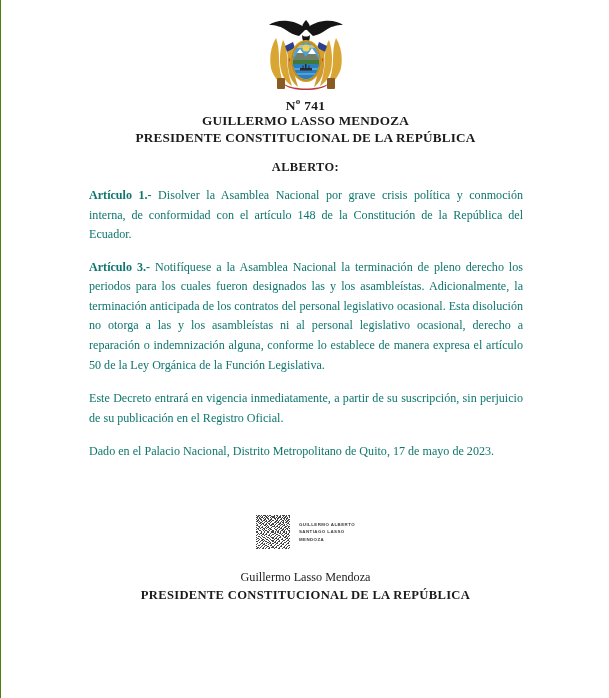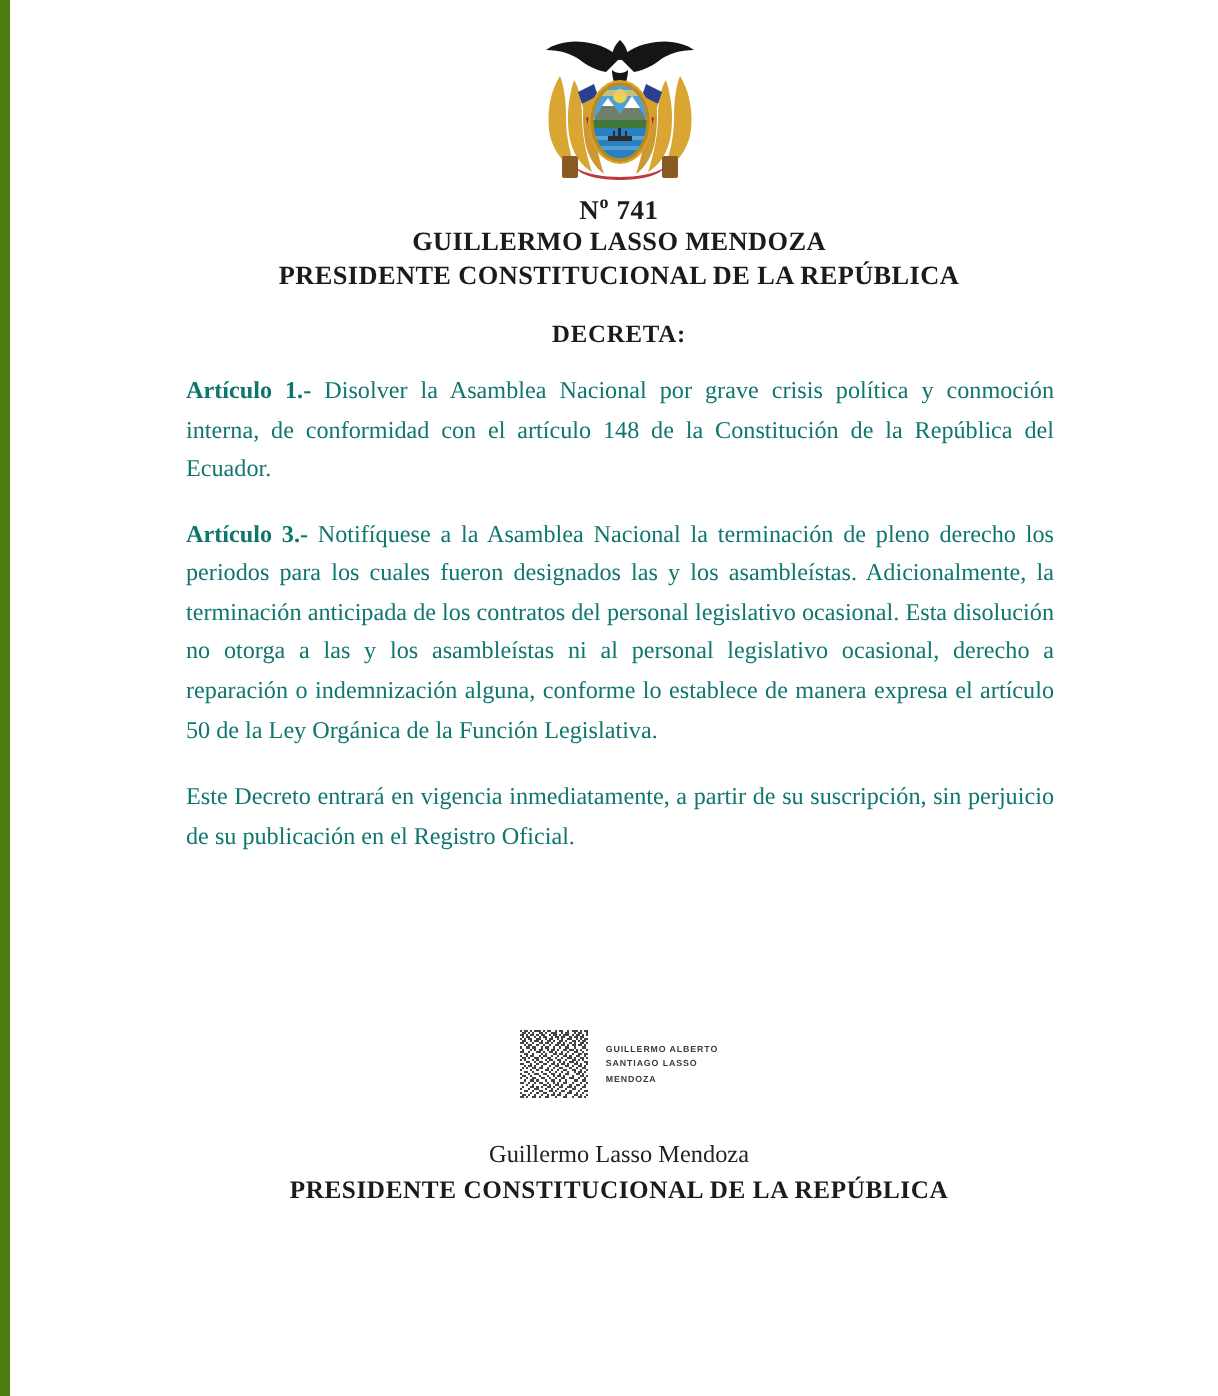--- a/index.html
+++ b/index.html
@@ -14,21 +14,21 @@
     overflow: hidden;
     font-family: "Liberation Serif", "DejaVu Serif", serif;
     color: #1b1b1b;
   }
 
   .page {
     position: relative;
     width: 609px;
     height: 698px;
     background: #fdfdfd;
-    border-left: 5px solid #4d7c0f;
+    border-left: 1px solid #4d7c0f;
     border-right: 1px solid #e3e3e3;
     box-sizing: border-box;
   }
 
   .sheet {
     position: absolute;
     left: 0; top: 0;
     width: 609px;
     height: 698px;
     background: #ffffff;
@@ -241,35 +241,36 @@
     </div>
 
     <div class="doc-number">
       <span>N</span><sup>o</sup>
       <span>741</span>
     </div>
 
     <div class="head-line head-name">GUILLERMO LASSO MENDOZA</div>
     <div class="head-line head-title">PRESIDENTE CONSTITUCIONAL DE LA REPÚBLICA</div>
 
-    <div class="decreta">DECRETA:</div>
+    <div class="decreta">ALBERTO:</div>
 
     <div class="body">
 
       <p class="para">
         <span class="art-label">Artículo 1.-</span><span> Disolver la Asamblea Nacional por grave crisis política y conmoción interna, de conformidad con el artículo 148 de la Constitución de la República del Ecuador.</span>
       </p>
 
 
       <p class="para last-spaced">
         <span class="art-label">Artículo 3.-</span><span> Notifíquese a la Asamblea Nacional la terminación de pleno derecho los periodos para los cuales fueron designados las y los asambleístas. Adicionalmente, la terminación anticipada de los contratos del personal legislativo ocasional. Esta disolución no otorga a las y los asambleístas ni al personal legislativo ocasional, derecho a reparación o indemnización alguna, conforme lo establece de manera expresa el artículo 50 de la Ley Orgánica de la Función Legislativa.</span>
       </p>
 
       <p class="para last-spaced">Este Decreto entrará en vigencia inmediatamente, a partir de su suscripción, sin perjuicio de su publicación en el Registro Oficial.</p>
 
+      <p class="para">Dado en el Palacio Nacional, Distrito Metropolitano de Quito, 17 de mayo de 2023.</p>
     </div>
 
     <div class="sig-block">
       <span class="esign">
         <svg class="qr" viewBox="0 0 33 33" shape-rendering="crispEdges">
           <rect width="33" height="33" fill="#ffffff"></rect>
           <g fill="#1a1a1a">
             <rect x="0" y="0" width="1" height="1"></rect>
               <rect x="2" y="0" width="2" height="1"></rect>
               <rect x="5" y="0" width="1" height="1"></rect>

